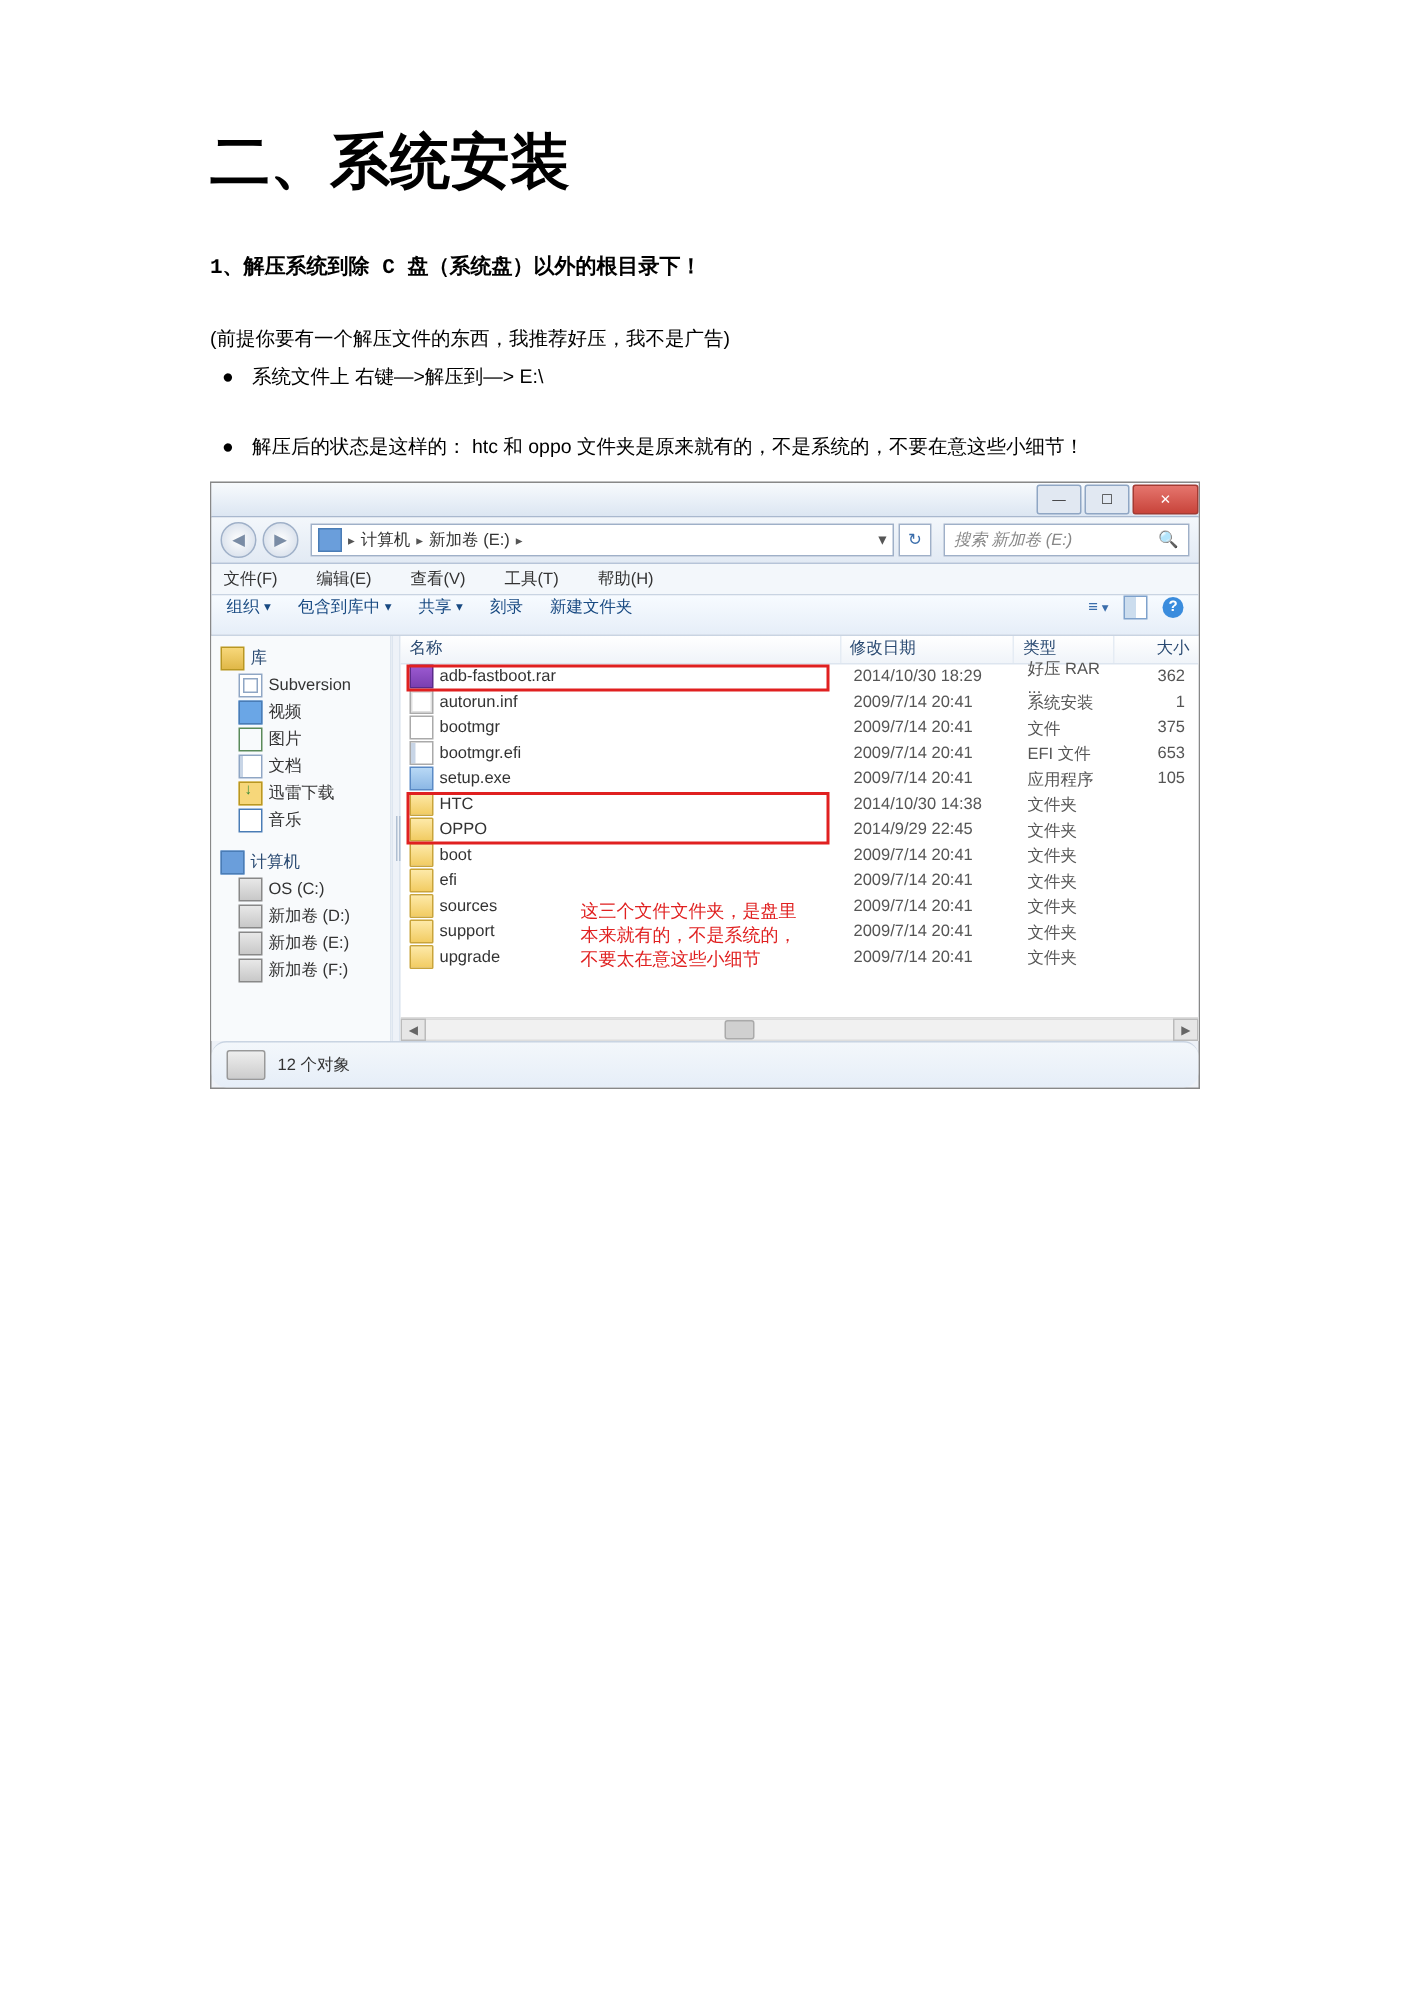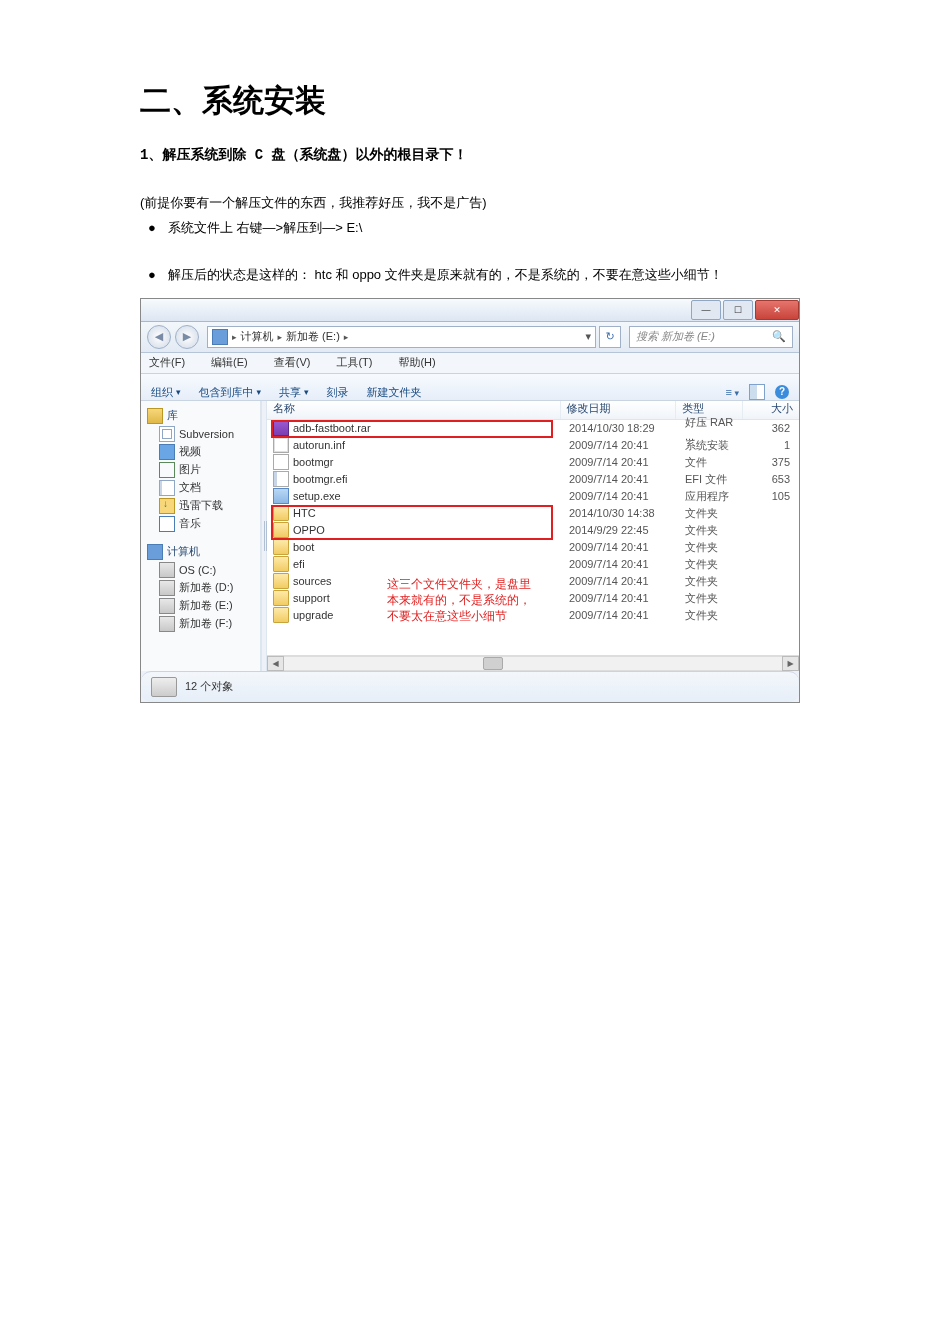--- a/index.html
+++ b/index.html
@@ -10,23 +10,23 @@
   }
   .page {
     width: 945px;
     min-height: 1337px;
     margin: 0 auto;
     padding: 80px 140px 60px 140px;
     box-sizing: border-box;
     position: relative;
   }
   h1.doc-title {
-    font-size: 31px;
+    font-size: 40px;
     font-weight: bold;
-    margin: 0 0 24px 0;
+    margin: 0 0 34px 0;
     font-family: "SimSun", serif;
   }
   h2.doc-subtitle {
     font-size: 14px;
     font-weight: bold;
     margin: 0 0 30px 0;
     font-family: Liberation Mono, monospace;
   }
   p.doc-note {
     font-size: 13px;
@@ -166,21 +166,21 @@
     padding: 0 8px;
     color: #333;
   }
   .menubar span { cursor: default; }
 
   .toolbar {
     height: 26px;
     background: linear-gradient(#f7fbff, #e6eef8);
     border-bottom: 1px solid #c9d4e2;
     display: flex;
-    align-items: flex-end;
+    align-items: flex-start;
     gap: 18px;
     padding: 0 10px;
     color: #184a82;
   }
   .toolbar .tb-item { display:flex; align-items:center; gap:3px; }
   .toolbar .dd::after { content:" ▾"; font-size:9px; }
   .toolbar .right { margin-left:auto; display:flex; align-items:center; gap:10px; }
   .toolbar .view-icon { color:#3a6dab; }
   .toolbar .panel-icon {
     width:14px; height:14px; border:1px solid #7fa2cc;

